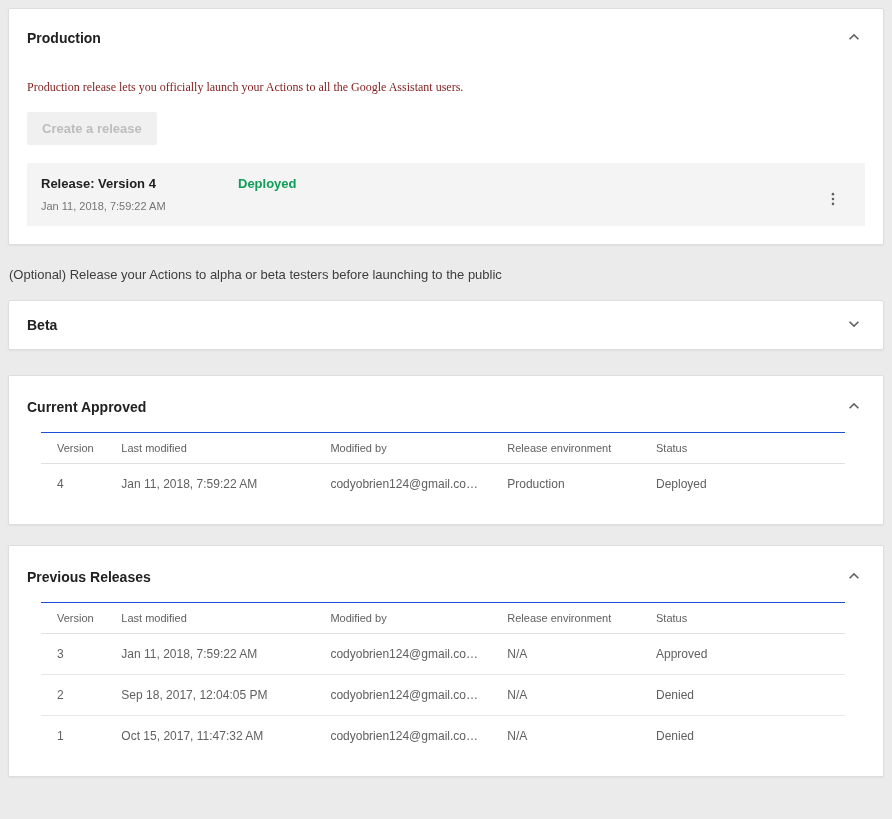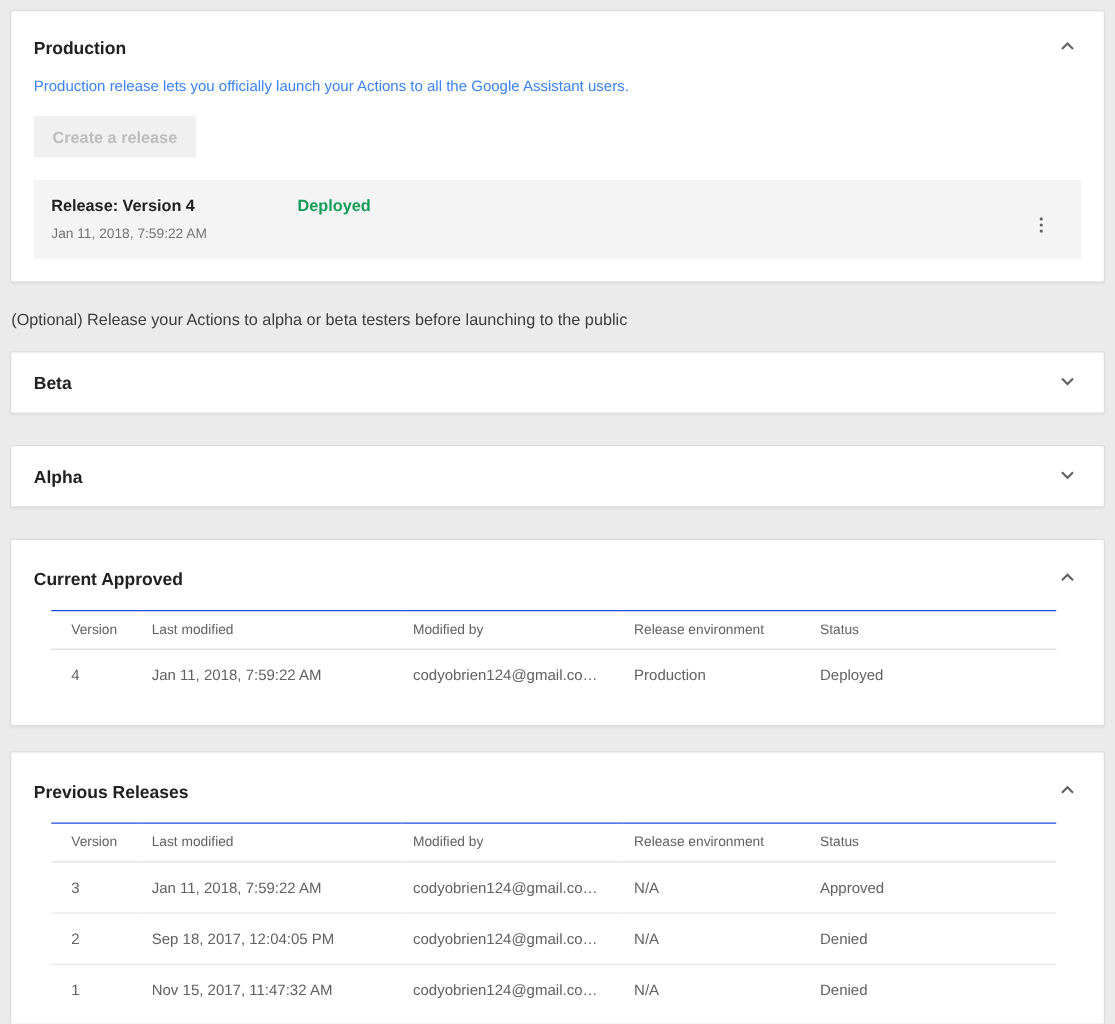--- a/index.html
+++ b/index.html
@@ -36,23 +36,24 @@
     font-weight: bold;
     color: #212121;
   }
   .chev-btn {
     width: 22px; height: 22px;
     display: flex; align-items: center; justify-content: center;
     cursor: pointer;
     background: none; border: none; padding: 0;
   }
   .panel-desc {
-    margin-top: 13px;
+    margin-top: 31px;
     font-size: 12px;
-    color: #3b82f6;
+    color: #7f1d1d;
+    font-family: Liberation Serif, serif;
   }
   .create-btn {
     margin-top: 17px;
     display: inline-block;
     background: #f0f0f0;
     color: #bdbdbd;
     font-size: 13px;
     font-weight: bold;
     font-family: "Liberation Sans", sans-serif;
     border: none;
@@ -183,30 +184,20 @@
     <div class="panel-title">Beta</div>
     <button class="chev-btn">
       <span>
         <svg viewBox="0 0 24 24" width="20" height="20">
             <path d="M16.59 8.59L12 13.17 7.41 8.59 6 10l6 6 6-6z" fill="#616161"></path>
           </svg>
       </span>
     </button>
   </div>
 
-  <div class="card panel-simple">
-    <div class="panel-title">Alpha</div>
-    <button class="chev-btn">
-      <span>
-        <svg viewBox="0 0 24 24" width="20" height="20">
-            <path d="M16.59 8.59L12 13.17 7.41 8.59 6 10l6 6 6-6z" fill="#616161"></path>
-          </svg>
-      </span>
-    </button>
-  </div>
 
   <div class="card panel-table current">
     <div class="panel-header">
       <div class="panel-title">Current Approved</div>
       <button class="chev-btn">
         <span>
           <svg viewBox="0 0 24 24" width="20" height="20">
               <path d="M12 8l-6 6 1.41 1.41L12 10.83l4.59 4.58L18 14z" fill="#616161"></path>
             </svg>
         </span>
@@ -279,21 +270,21 @@
         </tr>
         <tr>
           <td>2</td>
           <td>Sep 18, 2017, 12:04:05 PM</td>
           <td>codyobrien124@gmail.co…</td>
           <td>N/A</td>
           <td>Denied</td>
         </tr>
         <tr>
           <td>1</td>
-          <td>Nov 15, 2017, 11:47:32 AM</td>
+          <td>Oct 15, 2017, 11:47:32 AM</td>
           <td>codyobrien124@gmail.co…</td>
           <td>N/A</td>
           <td>Denied</td>
         </tr>
       </tbody>
     </table>
   </div>
 
 </div>
 

